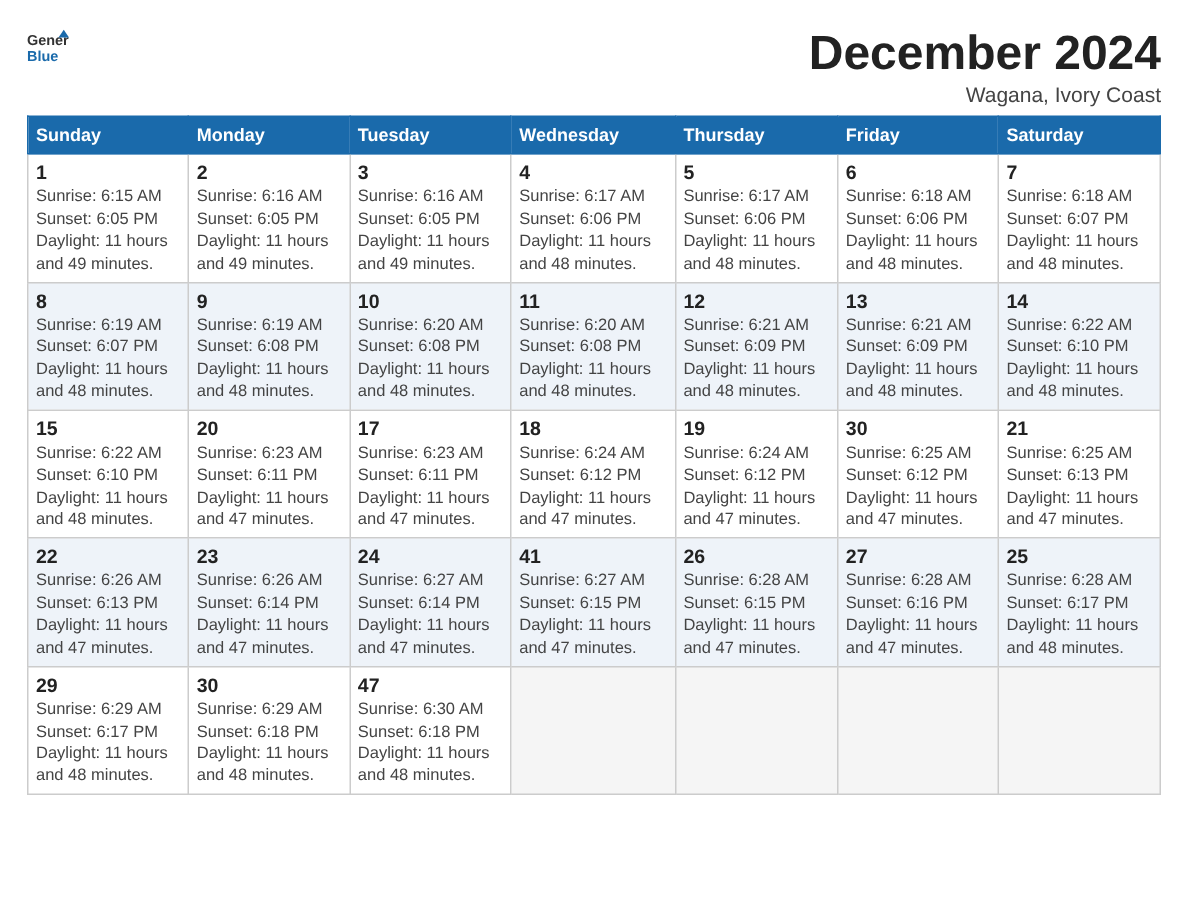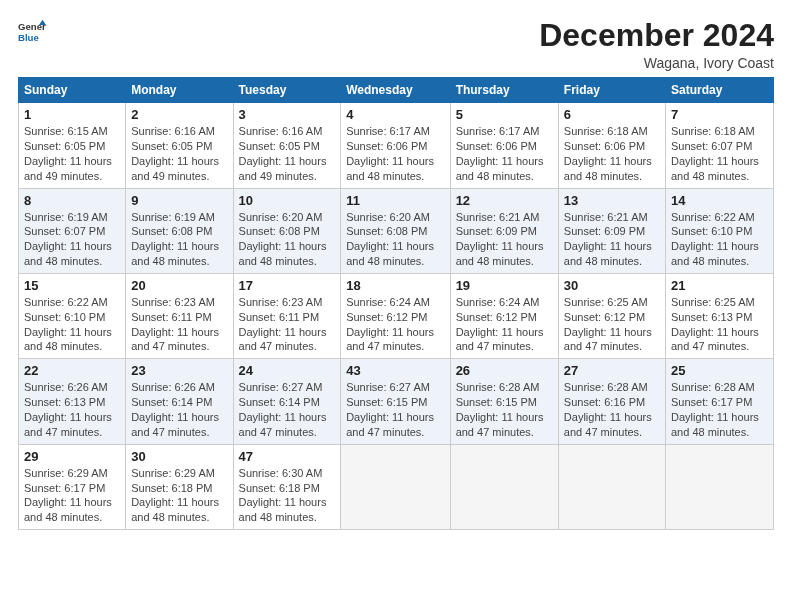--- a/index.html
+++ b/index.html
@@ -214,21 +214,21 @@
           </td>
           <td>
             <span class="day-number">23</span>
             <div class="day-info">Sunrise: 6:26 AM<br>Sunset: 6:14 PM<br>Daylight: 11 hours<br>and 47 minutes.</div>
           </td>
           <td>
             <span class="day-number">24</span>
             <div class="day-info">Sunrise: 6:27 AM<br>Sunset: 6:14 PM<br>Daylight: 11 hours<br>and 47 minutes.</div>
           </td>
           <td>
-            <span class="day-number">43</span>
+            <span class="day-number">41</span>
             <div class="day-info">Sunrise: 6:27 AM<br>Sunset: 6:15 PM<br>Daylight: 11 hours<br>and 47 minutes.</div>
           </td>
           <td>
             <span class="day-number">26</span>
             <div class="day-info">Sunrise: 6:28 AM<br>Sunset: 6:15 PM<br>Daylight: 11 hours<br>and 47 minutes.</div>
           </td>
           <td>
             <span class="day-number">27</span>
             <div class="day-info">Sunrise: 6:28 AM<br>Sunset: 6:16 PM<br>Daylight: 11 hours<br>and 47 minutes.</div>
           </td>

